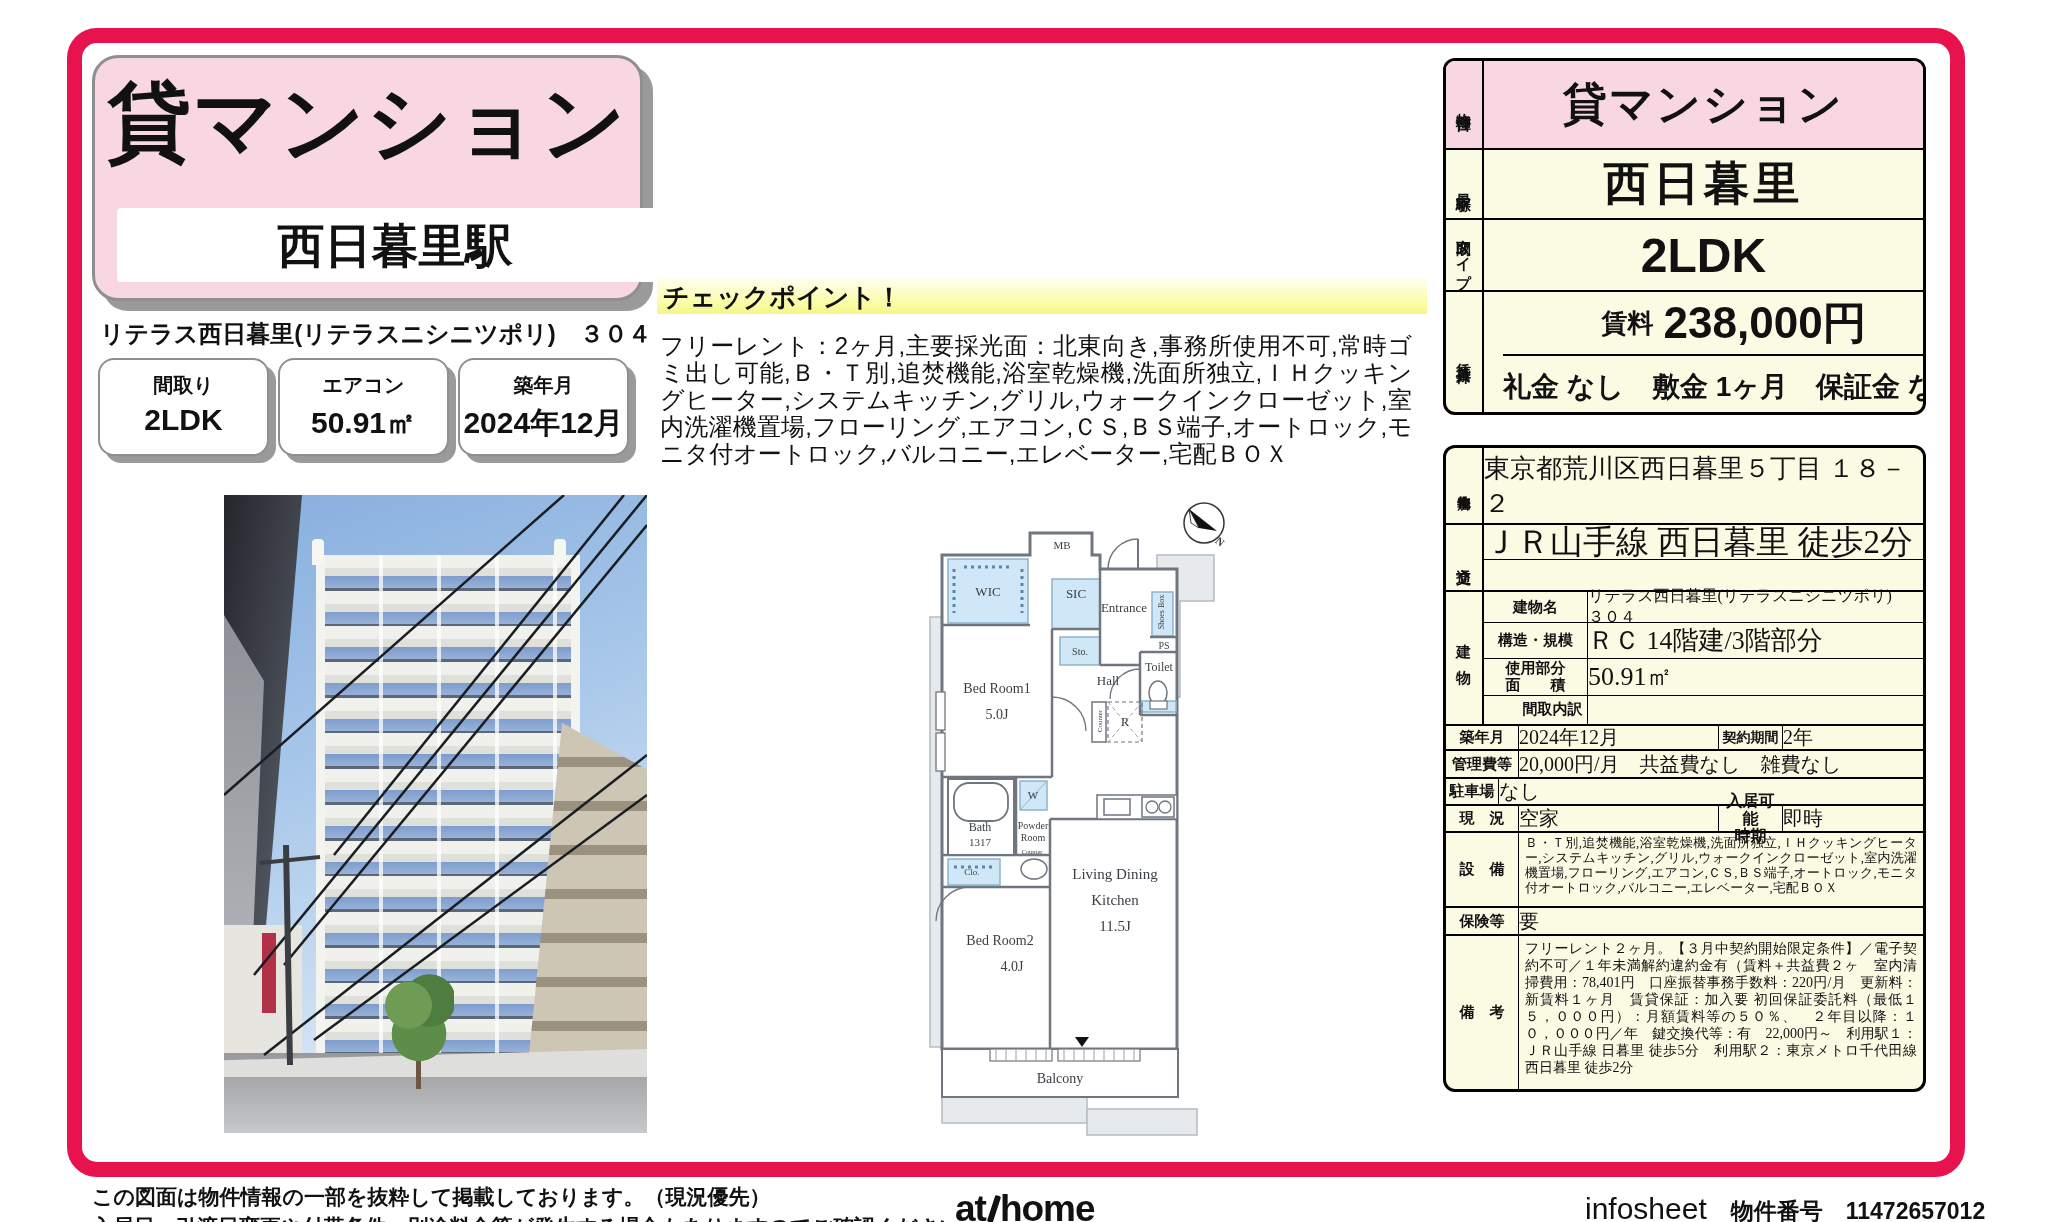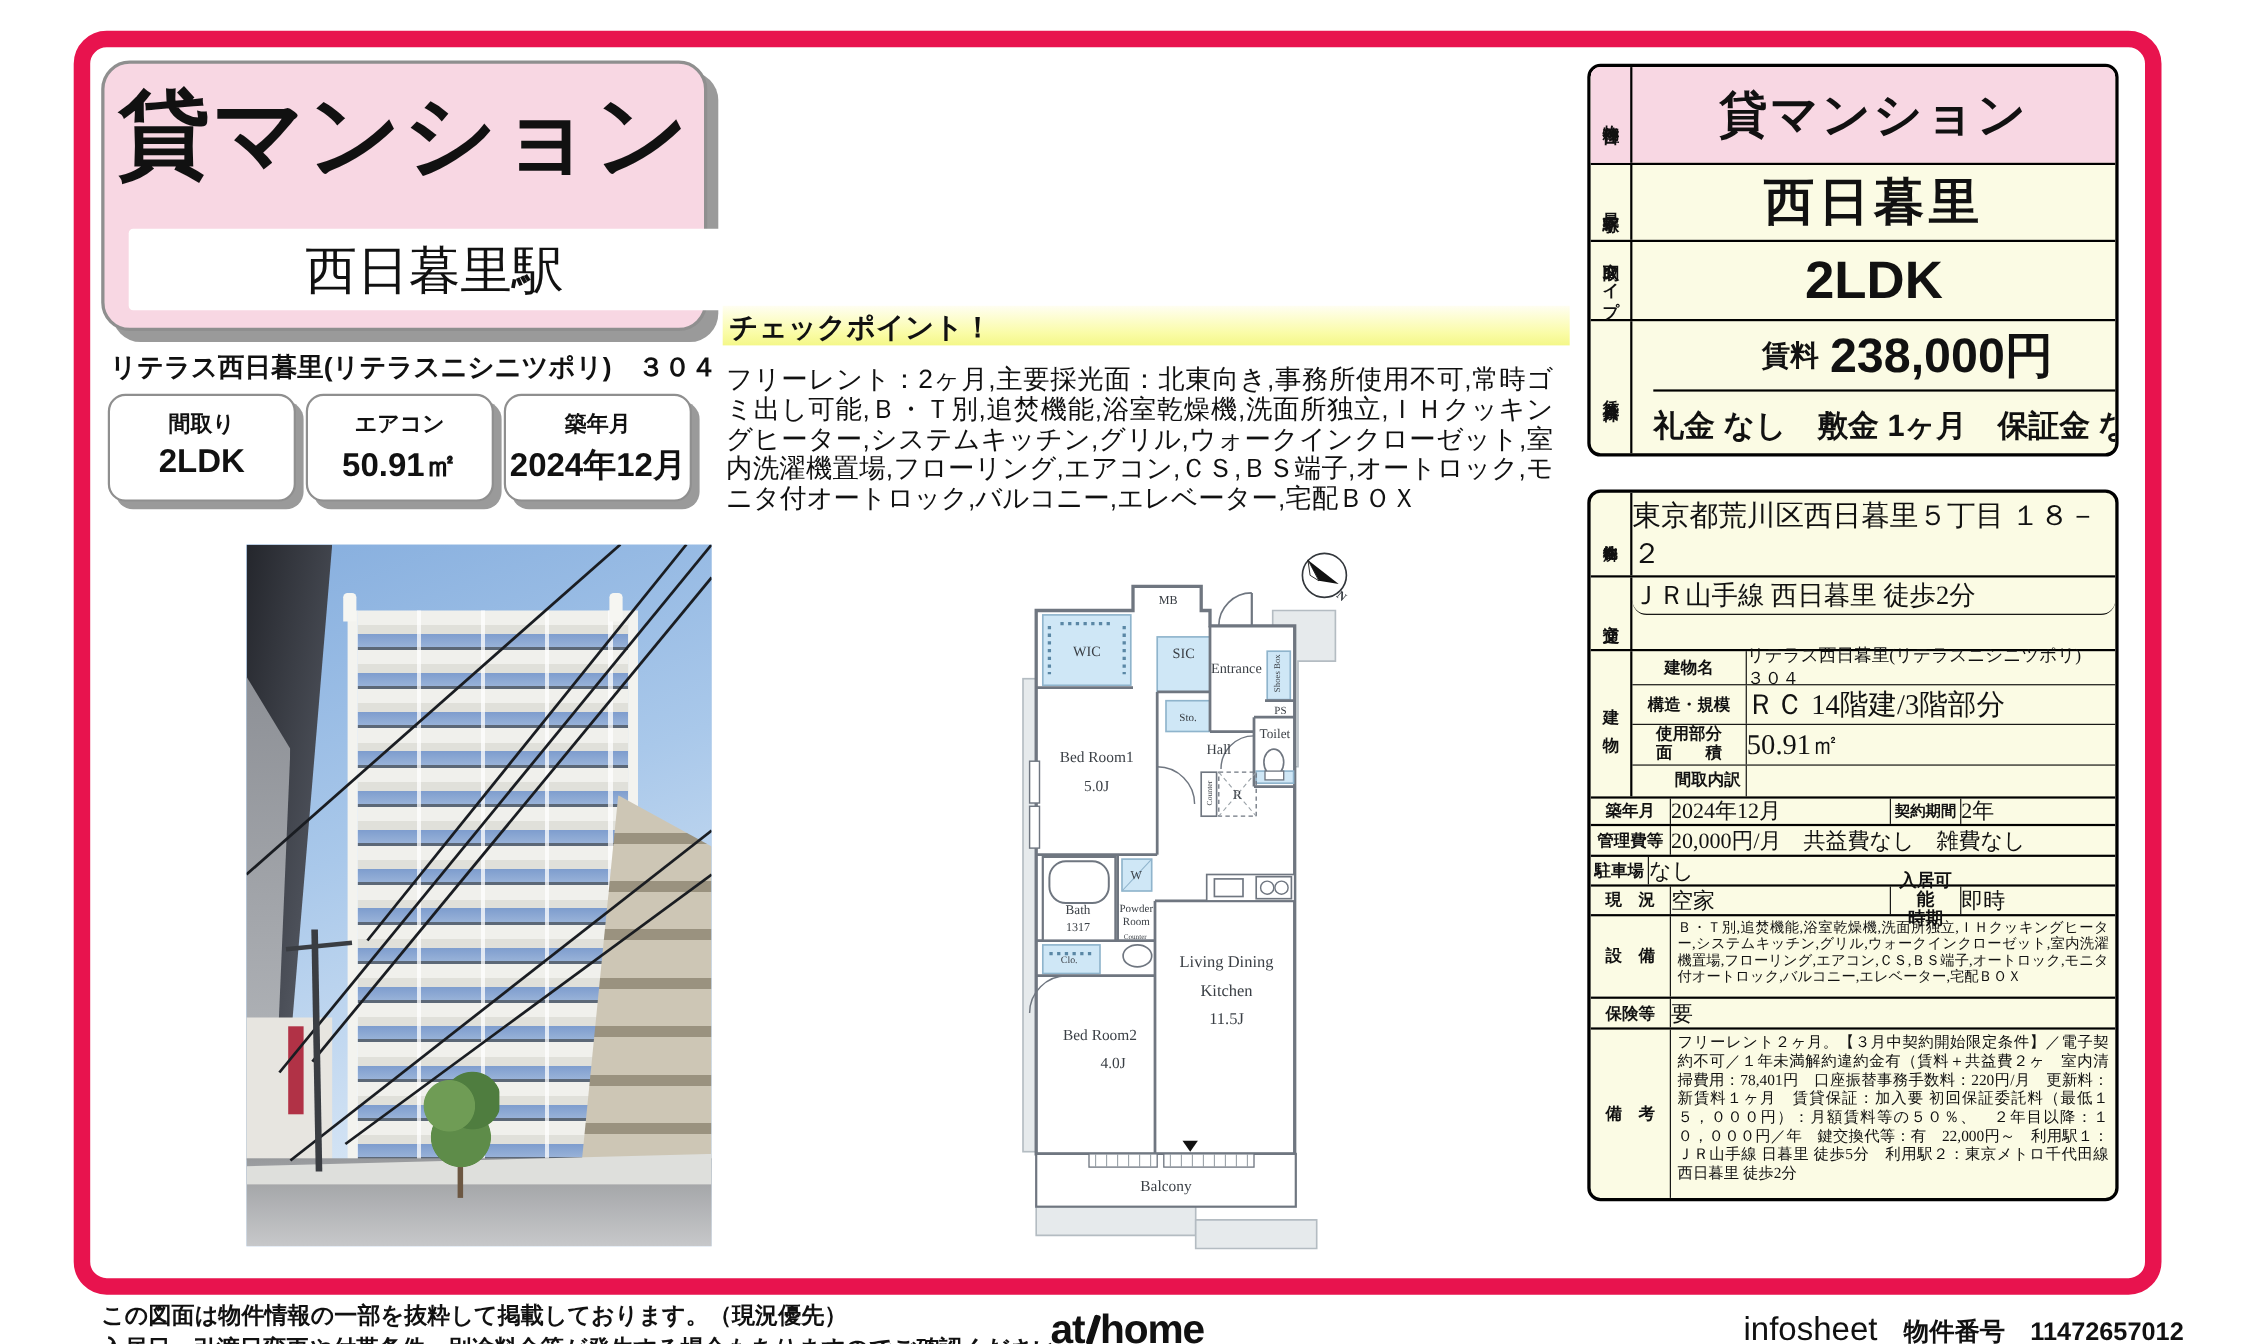--- a/index.html
+++ b/index.html
@@ -19,21 +19,21 @@
     border:3px solid #8f8f8f;border-radius:26px;
     box-shadow:10px 10px 0 #9a9a9a;
   }
   .head-badge .cat{
     position:absolute;left:0;top:8px;width:100%;text-align:center;
     font-size:84px;font-weight:bold;letter-spacing:1px;color:#111;
   }
   .head-badge .sta{
     position:absolute;left:22px;bottom:16px;width:556px;height:74px;
     background:#fff;border-radius:4px;text-align:center;
-    font-size:47px;font-weight:normal;line-height:76px;color:#111;
+    font-size:47px;font-weight:bold;line-height:76px;color:#111;
   }
   .prop-name{
     left:100px;top:318px;width:545px;font-size:24px;font-weight:bold;color:#111;
     white-space:nowrap;
   }
   
   .sbox{
     top:358px;width:167px;height:94px;background:#fff;
     border:2px solid #8f8f8f;border-radius:16px;box-shadow:7px 7px 0 #9a9a9a;
     text-align:center;
@@ -363,21 +363,21 @@
       <div class="vtxt" style="font-size:13px;letter-spacing:0;">物件所在地</div>
     </div>
     <div class="lval serif" style="font-size:26px;">東京都荒川区西日暮里５丁目 １８－２</div>
   </div>
 
   <div class="row" style="height:67px;">
     <div class="vcell">
       <div class="vtxt">交通</div>
     </div>
     <div class="stack">
-      <div class="lval serif" style="height:35px;border-bottom:1.5px solid #000;font-size:24px;border-radius:13px;">ＪＲ山手線 西日暮里 徒歩2分</div>
+      <div class="lval serif" style="height:35px;border-bottom:1.5px solid #000;font-size:33px;">ＪＲ山手線 西日暮里 徒歩2分</div>
       <div style="height:32px;"></div>
     </div>
   </div>
 
   <div class="row" style="height:134px;">
     <div class="vcell">
       <div class="vtxt" style="letter-spacing:26px;">建物</div>
     </div>
     <div class="stack">
       <div style="height:31px;display:flex;border-bottom:1.5px solid #000;">

